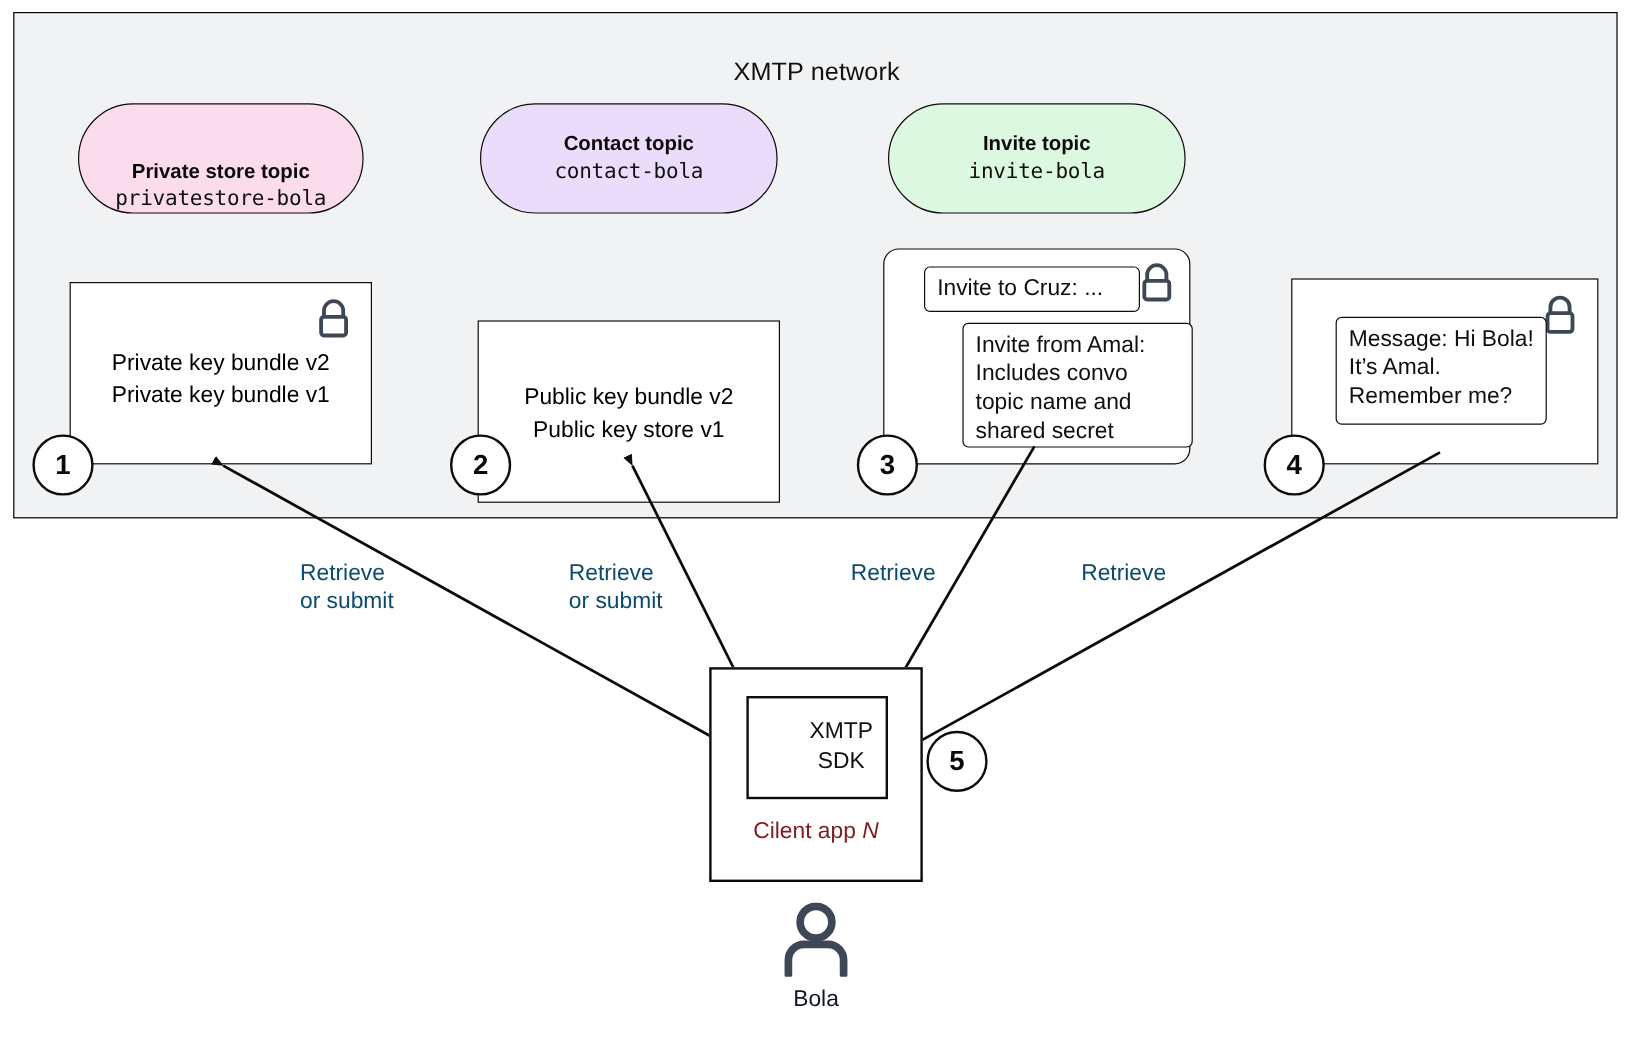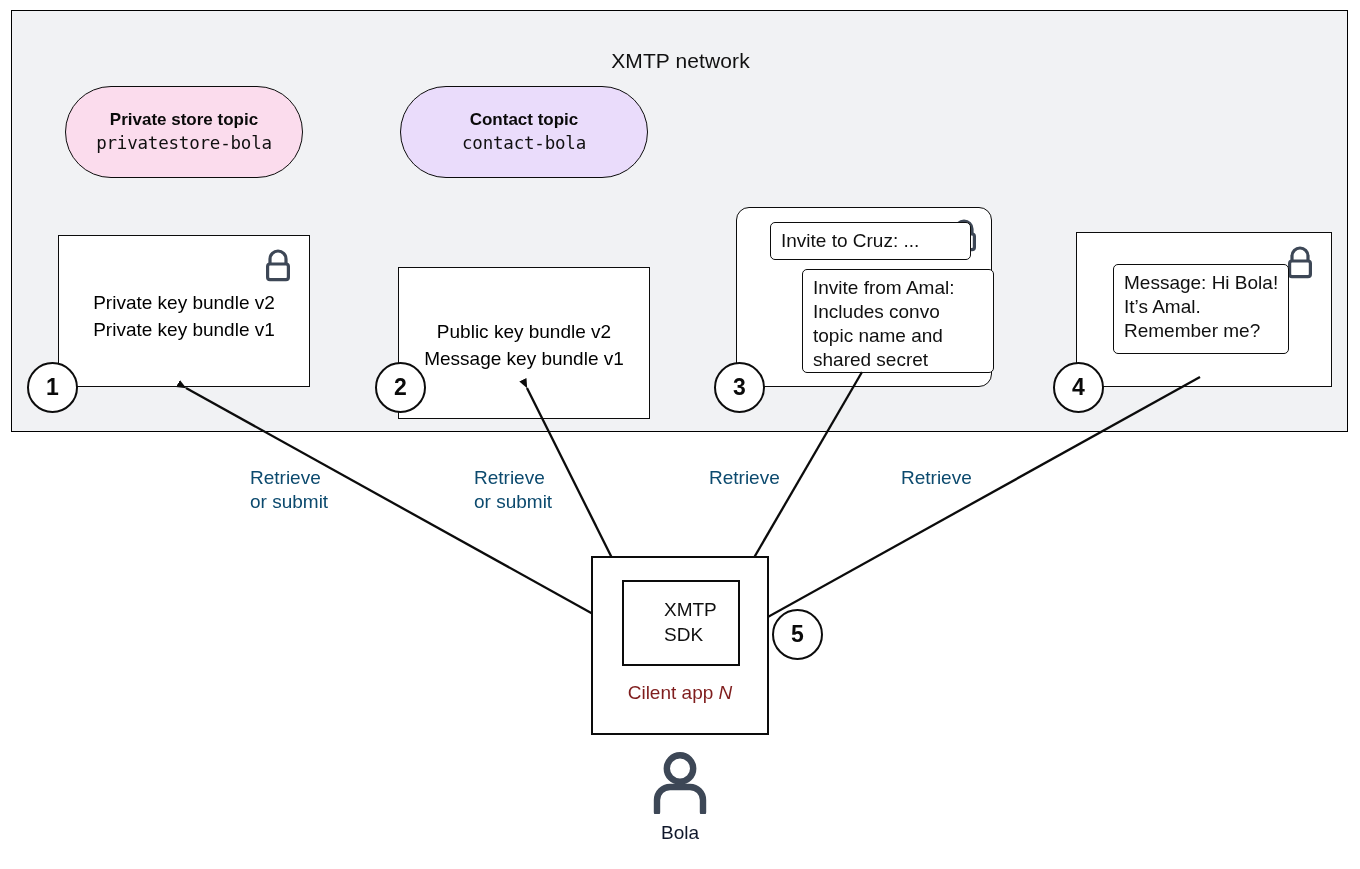--- a/index.html
+++ b/index.html
@@ -27,21 +27,21 @@
     border:1.7px solid #0c0c0c;border-radius:46px;
     display:flex;flex-direction:column;align-items:center;justify-content:center;
     text-align:center;line-height:1.18;
   }
   .pill .t{font-size:17px;font-weight:bold;color:#0a0a0a;margin-bottom:3px;}
   .pill .c{
     font-family:"DejaVu Sans Mono","Liberation Mono",monospace;
     font-size:17.5px;color:#101010;letter-spacing:-.2px;line-height:1.22;
   }
 
-  #pill-private{left:65px;top:86px;width:238px;height:92px;background:#fbdced;}
+  #pill-private{left:65px;top:86px;width:238px;height:92px;background:#fbdced;justify-content:flex-end;}
   #pill-contact{left:400px;top:86px;width:248px;height:92px;background:#eadcfb;}
   #pill-invite {left:740px;top:86px;width:248px;height:92px;background:#ddf8e0;}
   #pill-convo  {left:1078px;top:86px;width:252px;height:92px;background:#d5f4fa;}
   #pill-convo .c{font-size:16.5px;}
 
   
   .box{
     position:absolute;box-sizing:border-box;background:#ffffff;
     border:1.7px solid #0c0c0c;
   }
@@ -59,21 +59,21 @@
 
   .lock{position:absolute;right:14px;top:12px;}
 
   
   .card{
     position:absolute;box-sizing:border-box;background:#fff;
     border:1.5px solid #0c0c0c;border-radius:5px;
     font-size:19px;line-height:1.27;color:#101010;
     padding:6px 9px 6px 10px;
   }
-  #card-invite-to{left:33px;top:14px;width:201px;height:38px;display:flex;align-items:center;}
+  #card-invite-to{left:33px;top:14px;width:180px;height:38px;display:flex;align-items:center;}
   #card-invite-from{left:33px;top:61px;width:192px;height:104px;margin-left:32px;}
   #card-message{left:36px;top:31px;width:176px;height:90px;}
 
   
   .badge{
     position:absolute;width:51px;height:51px;border-radius:50%;
     background:#ffffff;border:2.2px solid #0c0c0c;
     display:flex;align-items:center;justify-content:center;
     font-size:23px;font-weight:bold;color:#0a0a0a;box-sizing:border-box;
   }
@@ -84,21 +84,21 @@
   #badge-5{left:772px;top:609px;}
 
   
   .client{
     position:absolute;left:591px;top:556px;width:178px;height:179px;
     background:#fff;border:2.4px solid #0c0c0c;box-sizing:border-box;
   }
   .sdk{
     position:absolute;left:29px;top:22px;width:118px;height:86px;
     border:2.2px solid #0c0c0c;box-sizing:border-box;background:#fff;
-    display:flex;flex-direction:column;align-items:flex-start;justify-content:center;
+    display:flex;flex-direction:column;align-items:center;justify-content:center;
     font-size:19px;line-height:1.3;color:#101010;padding-left:40px;
   }
   .client-label{
     position:absolute;left:0;right:0;top:124px;text-align:center;
     font-size:19px;color:#7f1d1d;
   }
   .client-label i{font-style:italic;}
 
   
   .person{position:absolute;left:648px;top:752px;width:64px;height:62px;}
@@ -131,39 +131,43 @@
   <div class="pill" id="pill-private">
     <div class="t">Private store topic</div>
     <div class="c">privatestore-bola</div>
   </div>
 
   <div class="pill" id="pill-contact">
     <div class="t">Contact topic</div>
     <div class="c">contact-bola</div>
   </div>
 
+  <div class="pill" id="pill-invite">
+    <div class="t">Invite topic</div>
+    <div class="c">invite-bola</div>
+  </div>
 
 
   <div class="box" id="box-1">
     <span class="lock">
       <svg width="34" height="36" viewBox="0 0 34 36">
         <path d="M9 16 V11 a8 8 0 0 1 16 0 V16" fill="none" stroke="#3d4756" stroke-width="3.2"></path>
         <rect x="6.6" y="16" width="20.8" height="15.6" rx="2.4" fill="none" stroke="#3d4756" stroke-width="3.2"></rect>
       </svg>
     </span>
     <div class="lines">
       <div>Private key bundle v2</div>
       <div>Private key bundle v1</div>
     </div>
   </div>
 
   <div class="box" id="box-2">
     <div class="lines">
       <div>Public key bundle v2</div>
-      <div>Message key bundle v1</div>
+      <div>Public key store v1</div>
     </div>
   </div>
 
   <div class="box" id="box-3">
     <span class="lock" style="right:10px;top:10px;">
       <svg width="34" height="36" viewBox="0 0 34 36">
         <path d="M9 16 V11 a8 8 0 0 1 16 0 V16" fill="none" stroke="#3d4756" stroke-width="3.2"></path>
         <rect x="6.6" y="16" width="20.8" height="15.6" rx="2.4" fill="none" stroke="#3d4756" stroke-width="3.2"></rect>
       </svg>
     </span>

